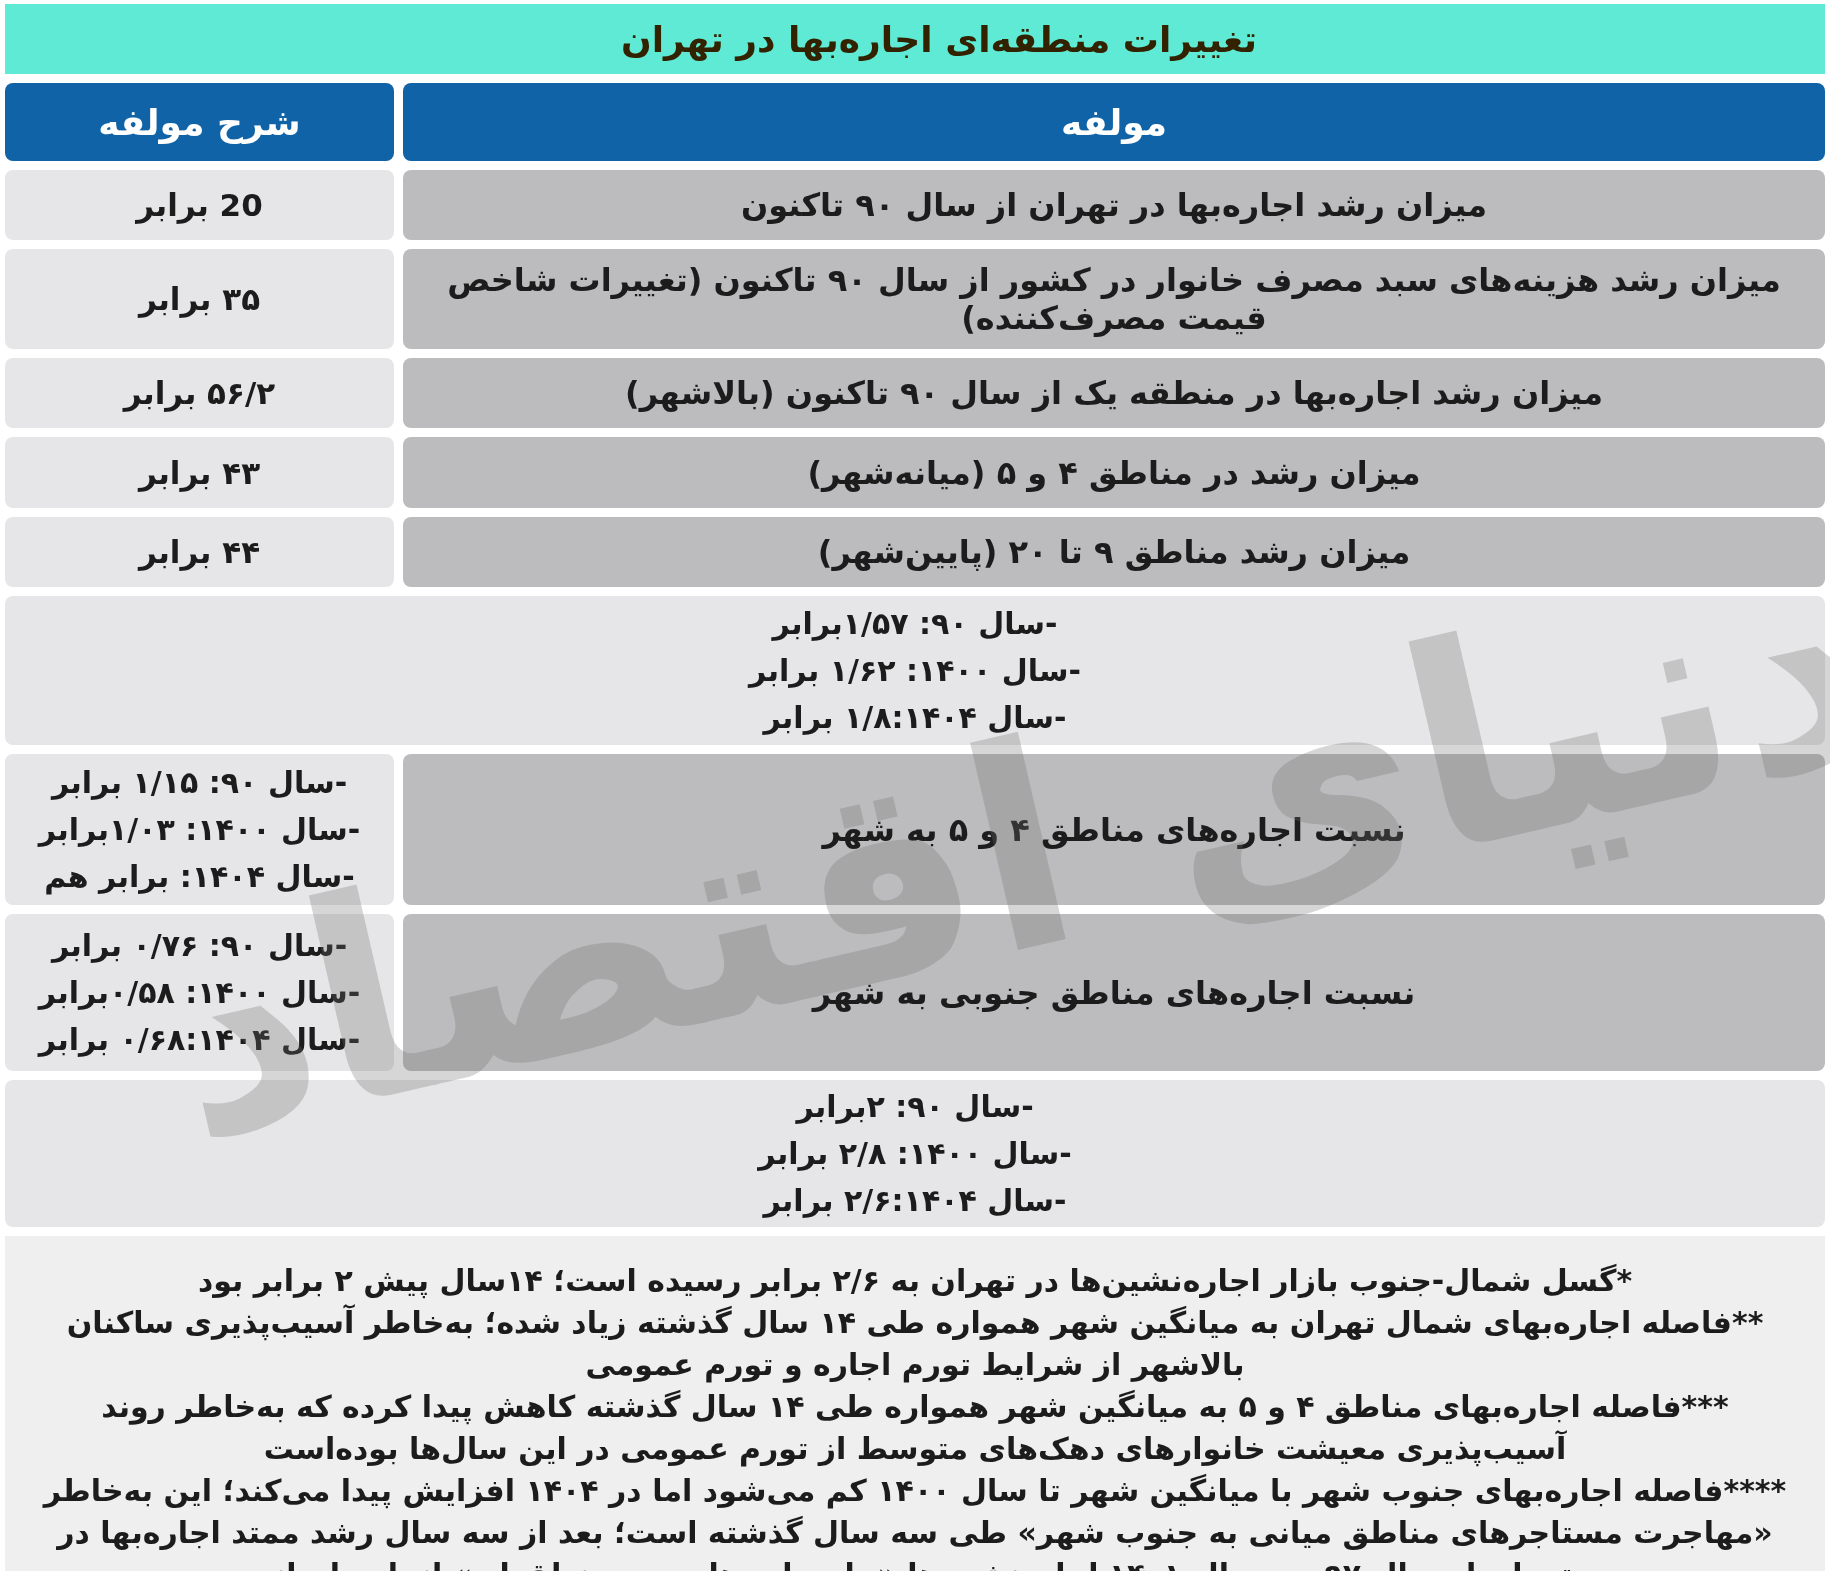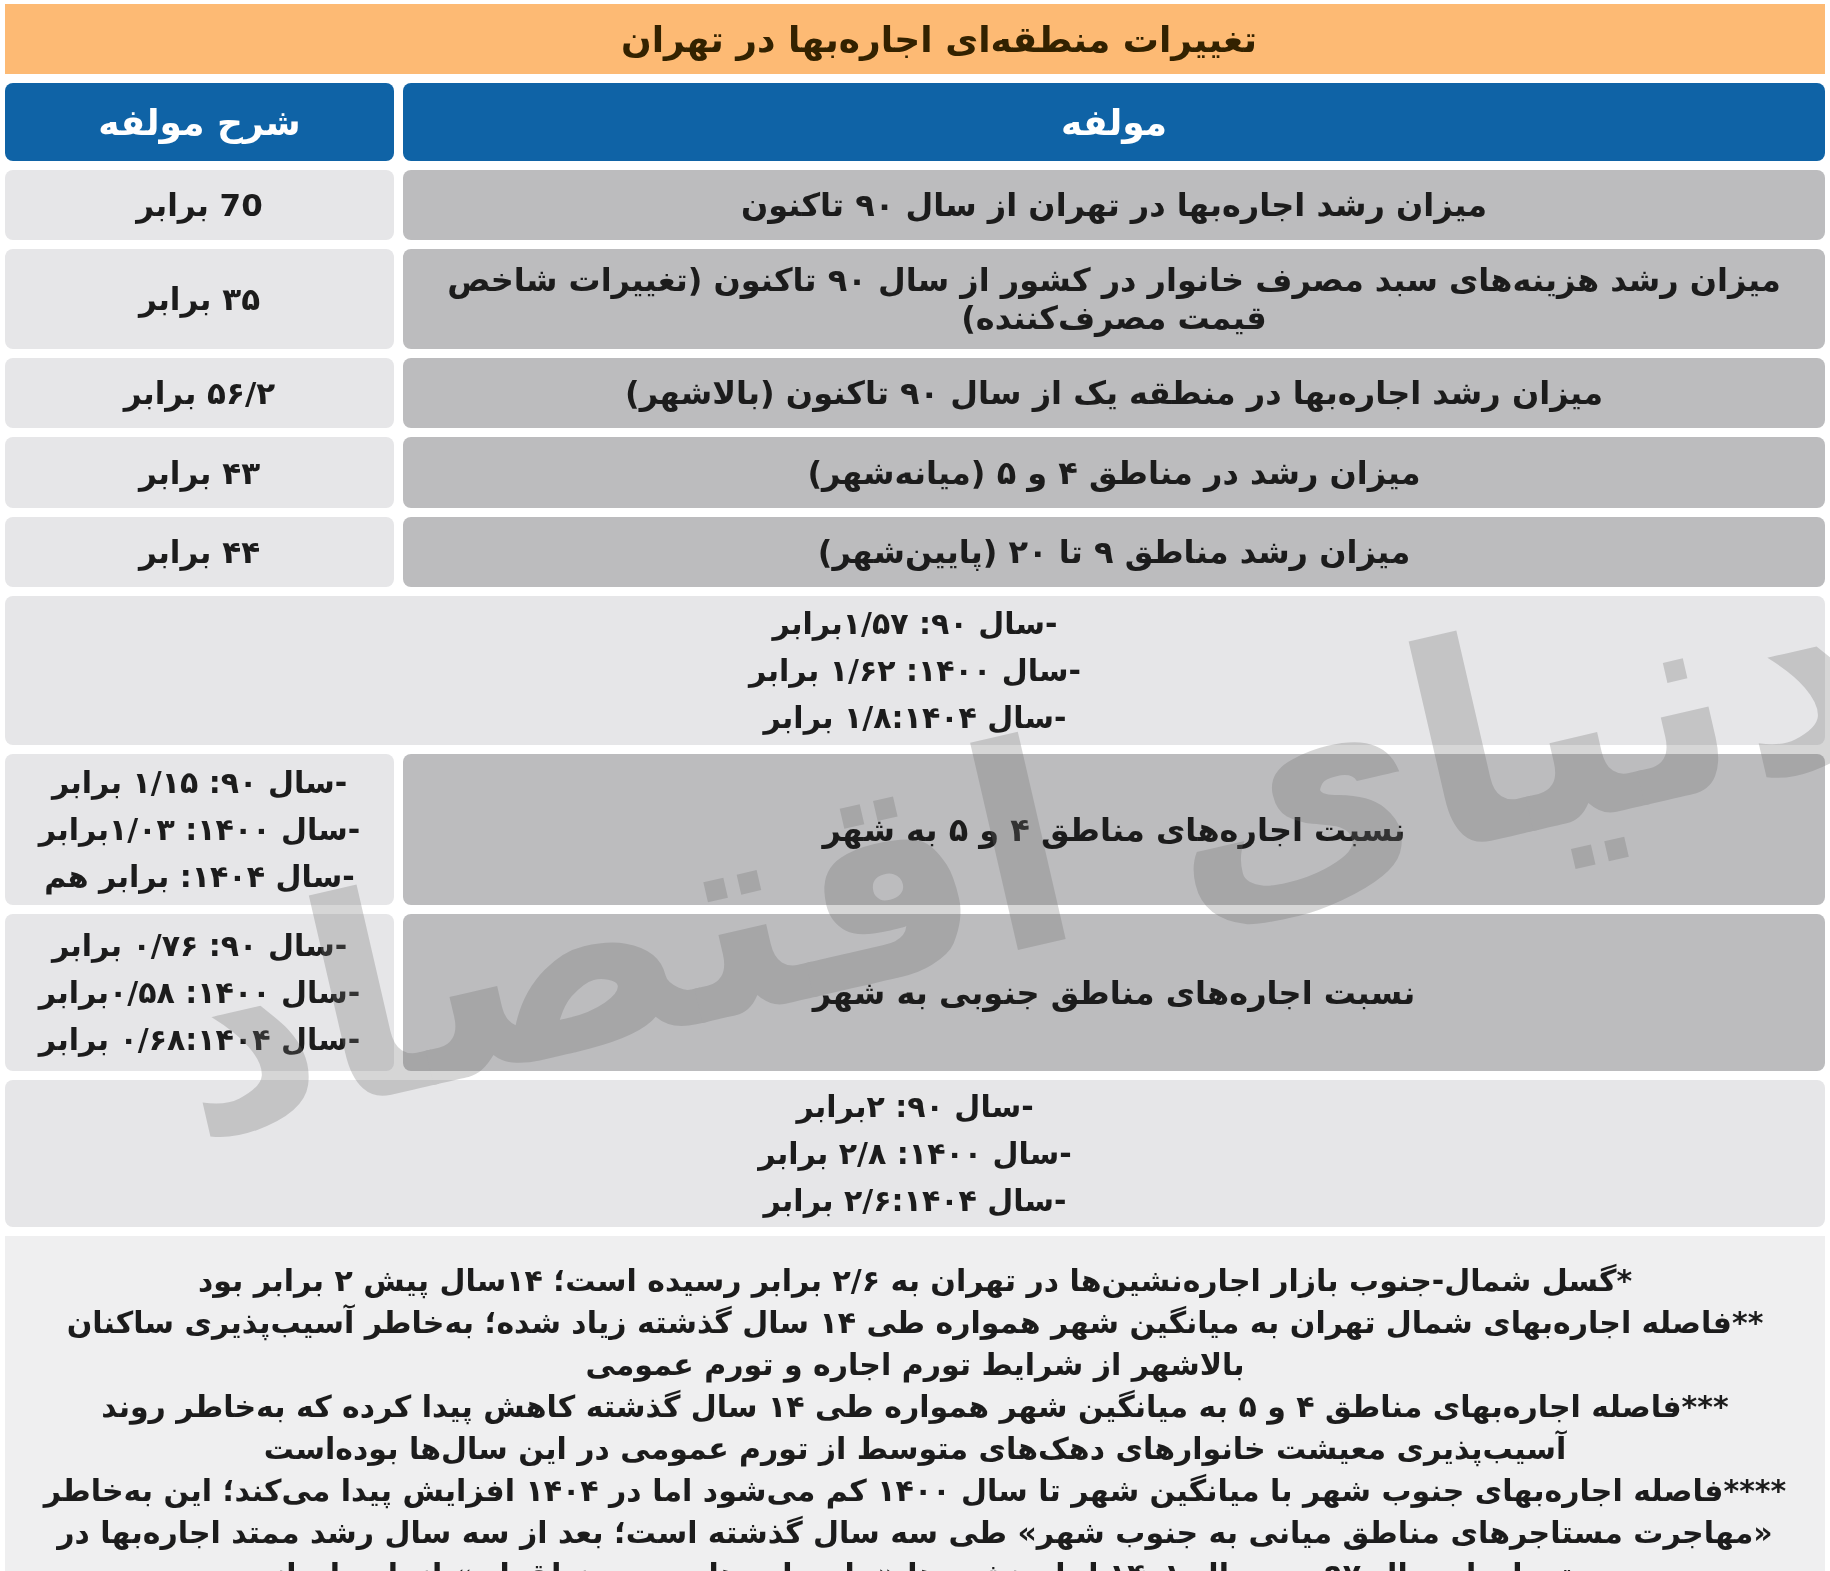--- a/index.html
+++ b/index.html
@@ -20,21 +20,21 @@
     right: 5px;
     left: 5px;
     bottom: 11px;
     display: flex;
     flex-direction: column;
     gap: 9px;
   }
   .title-bar {
     height: 70px;
     flex: 0 0 70px;
-    background: #fdba74;
+    background: #5eead4;
     color: #332200;
     font-size: 36px;
     font-weight: 700;
     display: flex;
     align-items: center;
     justify-content: center;
     text-align: center;
     padding-left: 48px;
   }
   .t-row {
@@ -123,21 +123,21 @@
 
   <div class="title-bar">تغییرات منطقه‌ای اجاره‌بها در تهران</div>
 
   <div class="t-row header-row">
     <div class="cell c-comp">مولفه</div>
     <div class="cell c-desc">شرح مولفه</div>
   </div>
 
   <div class="t-row r1">
     <div class="cell c-comp">میزان رشد اجاره‌بها در تهران از سال ۹۰ تاکنون</div>
-    <div class="cell c-desc">70 برابر</div>
+    <div class="cell c-desc">20 برابر</div>
   </div>
 
   <div class="t-row r2">
     <div class="cell c-comp">میزان رشد هزینه‌های سبد مصرف خانوار در کشور از سال ۹۰ تاکنون (تغییرات شاخص قیمت مصرف‌کننده)</div>
     <div class="cell c-desc">۳۵ برابر</div>
   </div>
 
   <div class="t-row r3">
     <div class="cell c-comp">میزان رشد اجاره‌بها در منطقه یک از سال ۹۰ تاکنون (بالاشهر)</div>
     <div class="cell c-desc">۵۶/۲ برابر</div>

